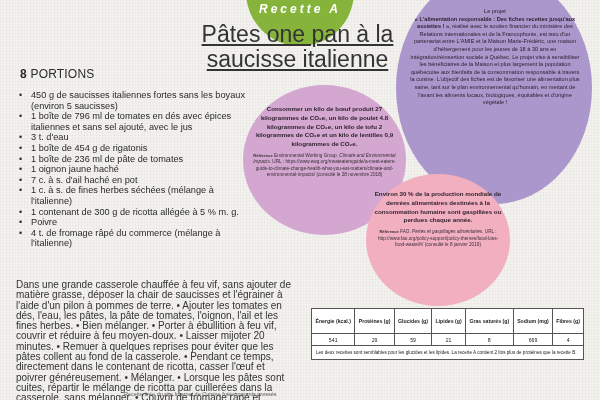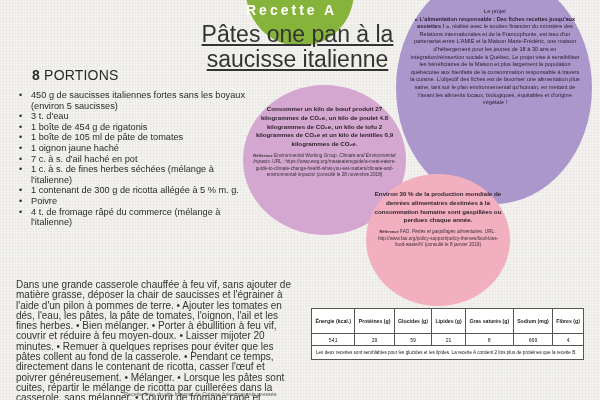--- a/index.html
+++ b/index.html
@@ -9,28 +9,28 @@
     font-family: "Liberation Sans", sans-serif;
     color: #2a2a2a;
     background-color: #f3f2ee;
     background-image:
       repeating-linear-gradient(0deg, rgba(0,0,0,0.025) 0 1px, transparent 1px 3px),
       repeating-linear-gradient(90deg, rgba(0,0,0,0.025) 0 1px, transparent 1px 3px);
   }
   .circle { position: absolute; border-radius: 50%; }
   .green-circle { left: 246px; top: -62px; width: 108px; height: 108px; background: #86b43b; }
   .recette-label {
-    position: absolute; left: 0; right: 0; top: 64px; text-align: left;
-    color: #fff; font-size: 14px; letter-spacing: 3px; font-weight: bold;
+    position: absolute; left: 0; right: 0; top: 64px; text-align: center;
+    color: #fff; font-size: 12px; letter-spacing: 3px; font-weight: bold; font-style: italic;
   }
   .title {
     position: absolute; left: 200px; top: 22px; width: 195px; text-align: center;
     font-size: 23px; line-height: 25px; color: #333; font-weight: normal; text-decoration: underline;
   }
-  .portions { position: absolute; left: 32px; top: 67px; font-size: 14px; letter-spacing: 0.2px; }
+  .portions { position: absolute; left: 20px; top: 67px; font-size: 12px; letter-spacing: 0.2px; }
   .portions b { font-weight: bold; }
   .ingredients {
     position: absolute; left: 18px; top: 90px; width: 230px; list-style: none;
     font-size: 9.2px; line-height: 10.6px;
   }
   .ingredients li { position: relative; padding-left: 13px; }
   .ingredients li::before {
     content: "•"; position: absolute; left: 1px; top: 0; font-size: 9px;
   }
   .steps {
@@ -86,23 +86,24 @@
 
 <h1 class="title">Pâtes one pan à la saucisse italienne</h1>
 
 <div class="portions">
   <b>8</b>
   <span>PORTIONS</span>
 </div>
 
 <ul class="ingredients">
   <li>450 g de saucisses italiennes fortes sans les boyaux (environ 5 saucisses)</li>
+  <li>1 boîte de 796 ml de tomates en dés avec épices italiennes et sans sel ajouté, avec le jus</li>
   <li>3 t. d'eau</li>
   <li>1 boîte de 454 g de rigatonis</li>
-  <li>1 boîte de 105 ml de pâte de tomates</li>
+  <li>1 boîte de 236 ml de pâte de tomates</li>
   <li>1 oignon jaune haché</li>
   <li>7 c. à s. d'ail haché en pot</li>
   <li>1 c. à s. de fines herbes séchées (mélange à l'italienne)</li>
   <li>1 contenant de 300 g de ricotta allégée à 5 % m. g.</li>
   <li>Poivre</li>
   <li>4 t. de fromage râpé du commerce (mélange à l'italienne)</li>
 </ul>
 
 <p class="steps">Dans une grande casserole chauffée à feu vif, sans ajouter de matière grasse, déposer la chair de saucisses et l'égrainer à l'aide d'un pilon à pommes de terre. • Ajouter les tomates en dés, l'eau, les pâtes, la pâte de tomates, l'oignon, l'ail et les fines herbes. • Bien mélanger. • Porter à ébullition à feu vif, couvrir et réduire à feu moyen-doux. • Laisser mijoter 20 minutes. • Remuer à quelques reprises pour éviter que les pâtes collent au fond de la casserole. • Pendant ce temps, directement dans le contenant de ricotta, casser l'œuf et poivrer généreusement. • Mélanger. • Lorsque les pâtes sont cuites, répartir le mélange de ricotta par cuillerées dans la casserole, sans mélanger. • Couvrir de fromage râpé et terminer la cuisson sous le gril (broil) de 3 à 5 minutes en surveillant, jusqu'à ce que le fromage soit gratiné.</p>
 <div class="credit">Recette tirée du site Internet de Cuisine futée, parents pressés</div>

